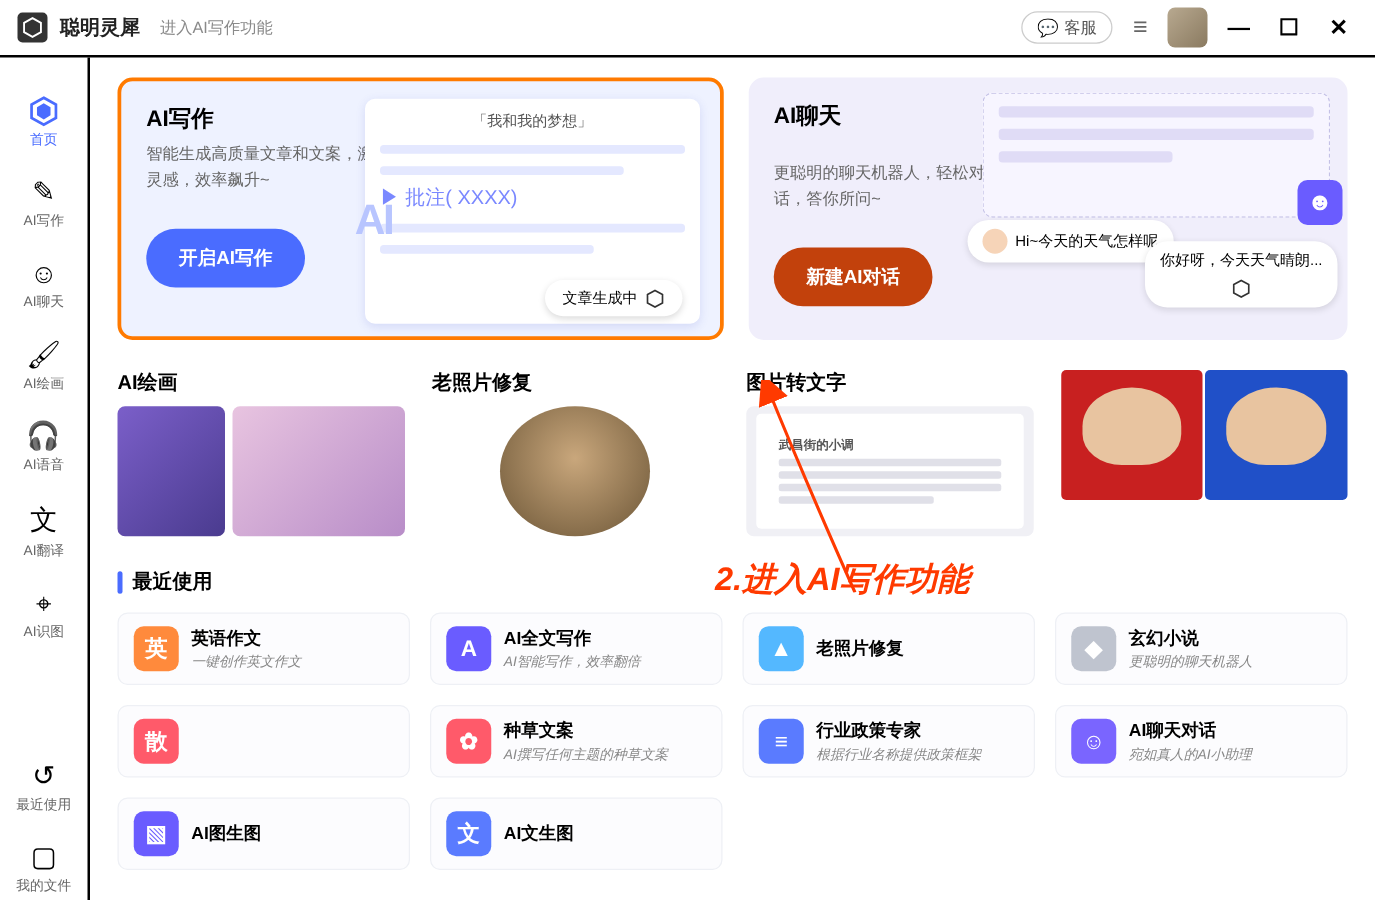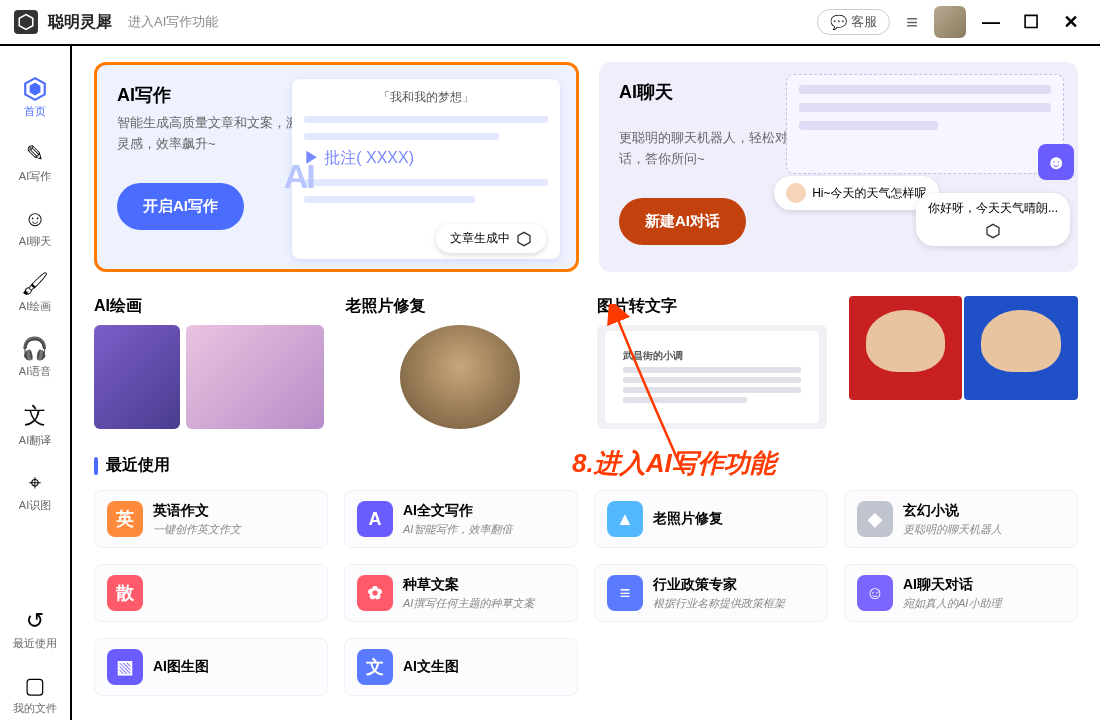--- a/index.html
+++ b/index.html
@@ -318,15 +318,15 @@
       </div>
 
     <svg class="arrow">
         <defs>
           <marker id="ah" markerWidth="10" markerHeight="10" refX="5" refY="5" orient="auto">
             <path d="M0,0 L10,5 L0,10 z" fill="#ff3a00"></path>
           </marker>
         </defs>
         <path d="M110,170 Q70,80 40,6" stroke="#ff3a00" stroke-width="2.5" fill="none" marker-end="url(#ah)"></path>
       </svg>
-    <div class="anno">8.进入AI写作功能</div>
+    <div class="anno">2.进入AI写作功能</div>
   </div>
 </div>
 
 </body></html>

